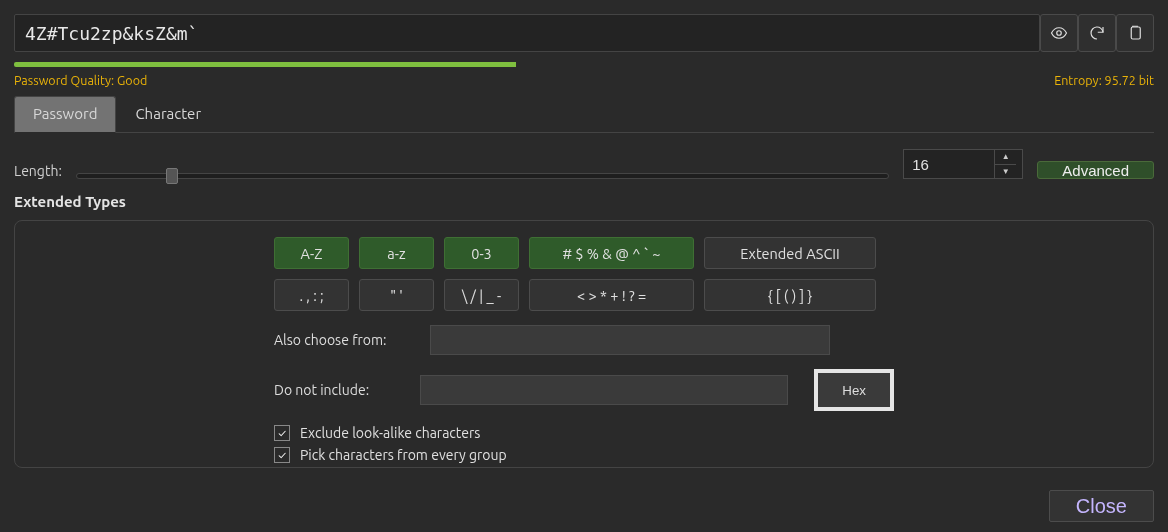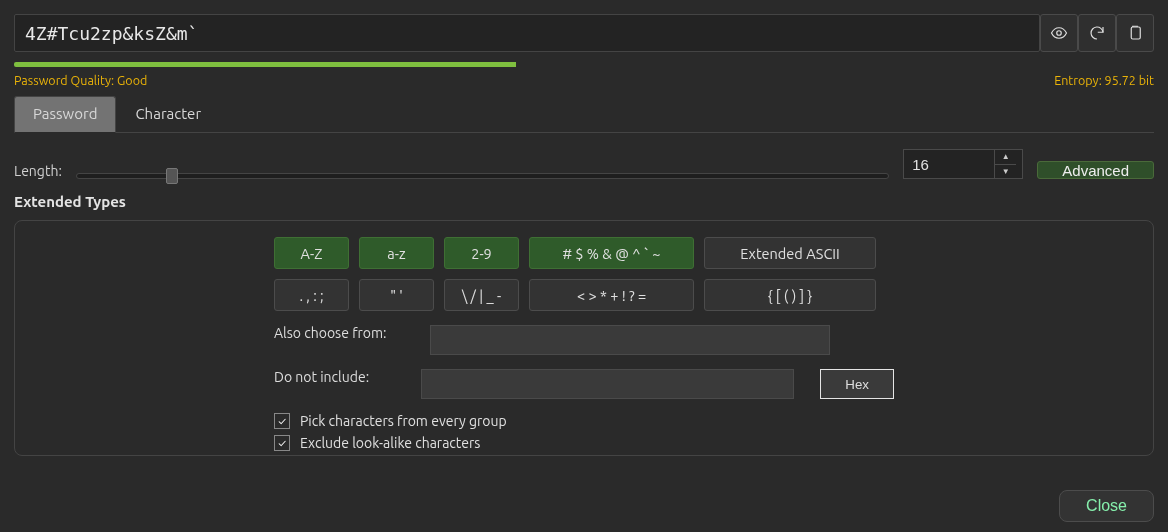--- a/index.html
+++ b/index.html
@@ -148,44 +148,44 @@
     cursor: pointer;
     font-size: 14.5px;
   }
   .tbtn.on {
     background: #2f5b2a;
     border-color: #3f6f34;
   }
   .w-sm { width: 75px; }
   .w-md { width: 165px; }
   .w-lg { width: 172px; }
-  .field-row { display:flex; align-items:flex-start; margin-top: 14px; gap: 26px; }
+  .field-row { display:flex; align-items:center; margin-top: 14px; gap: 26px; }
   .field-row label { width: 130px; color:#ddd; }
   .txt {
     background: #3a3a3a;
     border: 1px solid #4a4a4a;
     height: 30px; width: 400px;
     color:#eee; padding:0 6px;
   }
   .hex-btn {
-    background:#3a3a3a; border:1px solid #e5e5e5; color:#ddd;
-    height:30px; padding:0 24px; cursor:pointer;
+    background:#3a3a3a; border:4px solid #e5e5e5; color:#ddd;
+    height:42px; padding:0 24px; cursor:pointer;
   }
   .check-row { display:flex; align-items:center; gap:10px; margin-top:14px; color:#e0e0e0;}
   .check-row + .check-row { margin-top: 6px; }
   .chk {
     width:16px; height:16px; border:1px solid #888; background:#2a2a2a;
     display:flex; align-items:center; justify-content:center;
     font-size:11px; color:#fff; cursor:pointer;
   }
   .chk.on::after { content:"✓"; }
   .footer { display:flex; justify-content:flex-end; margin-top: 14px; }
   .close-btn {
-    background:#333; border:1px solid #4c4c4c; color:#86efac;
-    height:32px; padding:0 26px; border-radius:8px; cursor:pointer; font-size:16px;
+    background:#333; border:1px solid #4c4c4c; color:#c4b5fd;
+    height:32px; padding:0 26px; border-radius:2px; cursor:pointer; font-size:20px;
   }
   svg { width:18px; height:18px; stroke:#ddd; fill:none; stroke-width:1.6; }
 </style>
 </head>
 <body>
 
 <div class="pw-row">
   <input class="pw-input" value="4Z#Tcu2zp&amp;ksZ&amp;m`" style="">
   <div class="icon-btn">
     <svg viewBox="0 0 24 24">
@@ -237,21 +237,21 @@
     <button class="adv-btn">Advanced</button>
   </div>
 
   <div class="section-title">Extended Types</div>
 
   <div class="char-panel">
     <div class="char-center">
       <div class="toggle-row">
         <div class="tbtn on w-sm">A-Z</div>
         <div class="tbtn on w-sm">a-z</div>
-        <div class="tbtn on w-sm">2-9</div>
+        <div class="tbtn on w-sm">0-3</div>
         <div class="tbtn on w-md"># $ % &amp; @ ^ ` ~</div>
         <div class="tbtn w-lg">Extended ASCII</div>
       </div>
       <div class="toggle-row">
         <div class="tbtn w-sm">. , : ;</div>
         <div class="tbtn w-sm">" '</div>
         <div class="tbtn w-sm">\ / | _ -</div>
         <div class="tbtn w-md">&lt; &gt; * + ! ? =</div>
         <div class="tbtn w-lg">{ [ ( ) ] }</div>
       </div>
@@ -261,25 +261,25 @@
         <input class="txt" value="" style="">
       </div>
       <div class="field-row">
         <label>Do not include:</label>
         <input class="txt" value="" style="">
         <button class="hex-btn">Hex</button>
       </div>
 
       <div class="check-row">
         <div class="chk on"></div>
-        <span>Pick characters from every group</span>
+        <span>Exclude look-alike characters</span>
       </div>
       <div class="check-row">
         <div class="chk on"></div>
-        <span>Exclude look-alike characters</span>
+        <span>Pick characters from every group</span>
       </div>
     </div>
   </div>
 </div>
 
 <div class="footer">
   <button class="close-btn">Close</button>
 </div>
 
 </body></html>

